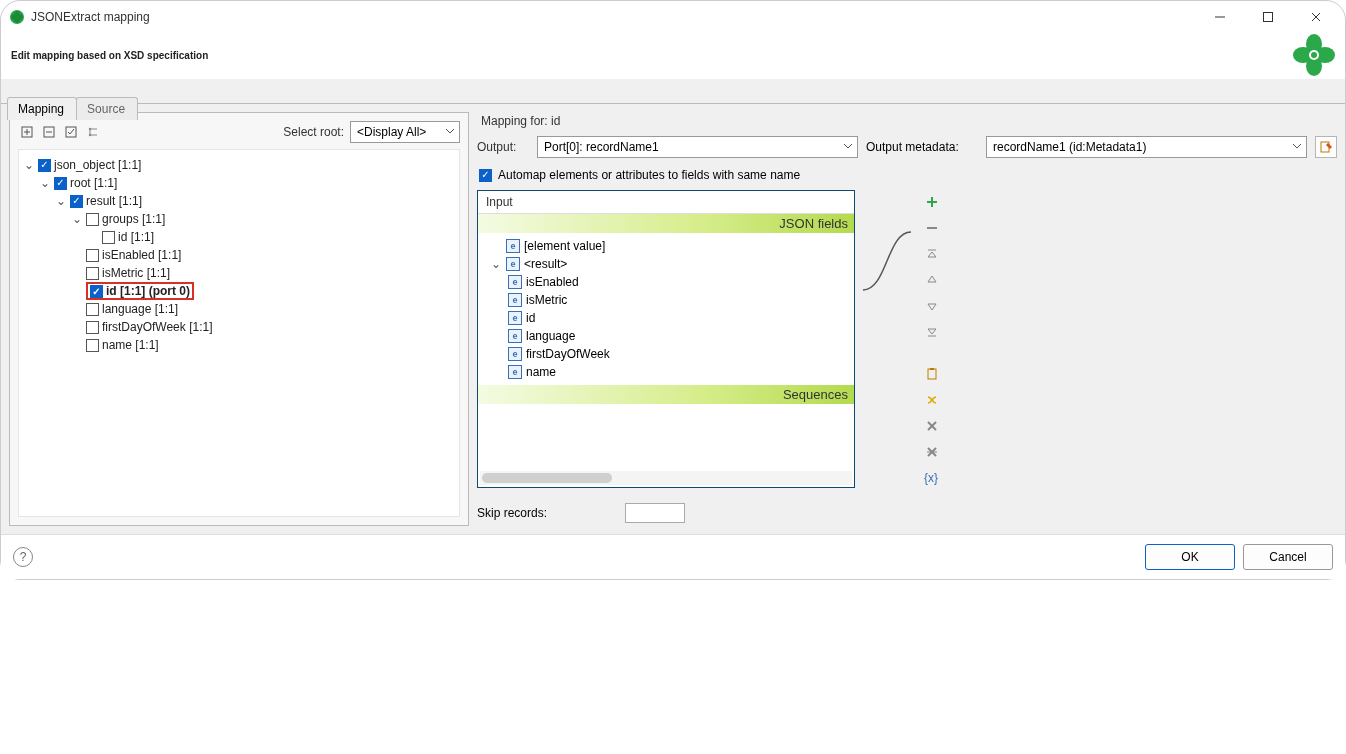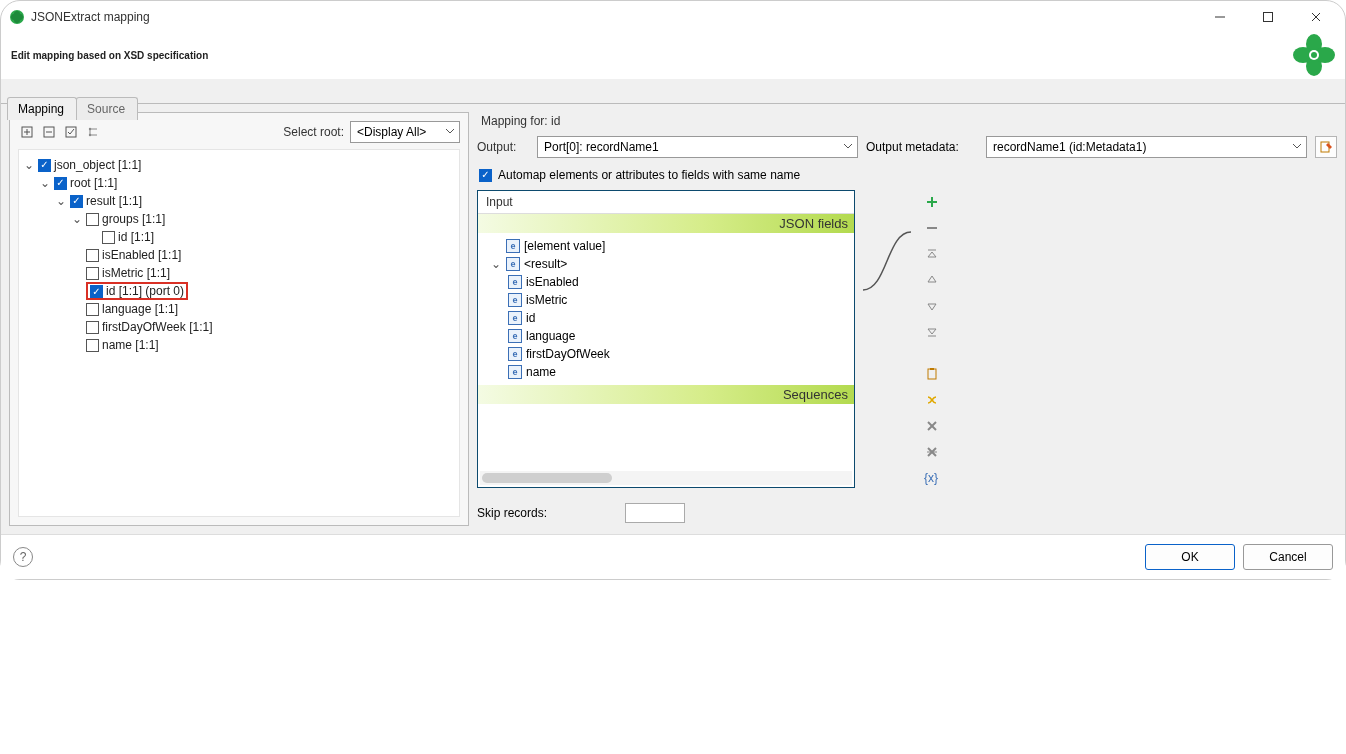--- a/index.html
+++ b/index.html
@@ -38,21 +38,21 @@
 
 .tree { flex: 1; overflow: auto; padding-top: 6px; background: #fff; border: 1px solid #e5e5e5; margin-top: 4px; }
 .tree ul { list-style: none; padding-left: 16px; }
 .tree > ul { padding-left: 4px; }
 .node { display: flex; align-items: center; height: 18px; gap: 3px; white-space: nowrap; }
 .twisty { width: 12px; display: inline-flex; justify-content: center; color: #555; cursor: pointer; }
 .cb { width: 13px; height: 13px; border: 1px solid #555; background: #fff; display: inline-flex; align-items: center; justify-content: center; }
 .cb.checked { background: #0a62c9; border-color: #0a62c9; }
 .cb.checked::after { content: "✓"; color: #fff; font-size: 10px; line-height: 10px; }
 .node-label { color: #222; }
-.hl { border: 2px solid #d93025; padding: 0 2px; }
+.hl { border: 2px solid #d93025; padding: 0 2px; font-weight: bold; }
 
 .mapping-for { padding: 2px 4px; color: #333; }
 .row { display: flex; align-items: center; gap: 8px; }
 .field-label { min-width: 52px; color: #333; }
 .wide-combo { flex: 1; }
 .meta-label { min-width: 112px; white-space: nowrap; }
 .icon-btn { width: 22px; height: 22px; border: 1px solid #b5b5b5; background: #fdfdfd; display: flex; align-items: center; justify-content: center; }
 
 .automap { display: flex; align-items: center; gap: 6px; padding: 4px 2px 2px 2px; }
 

